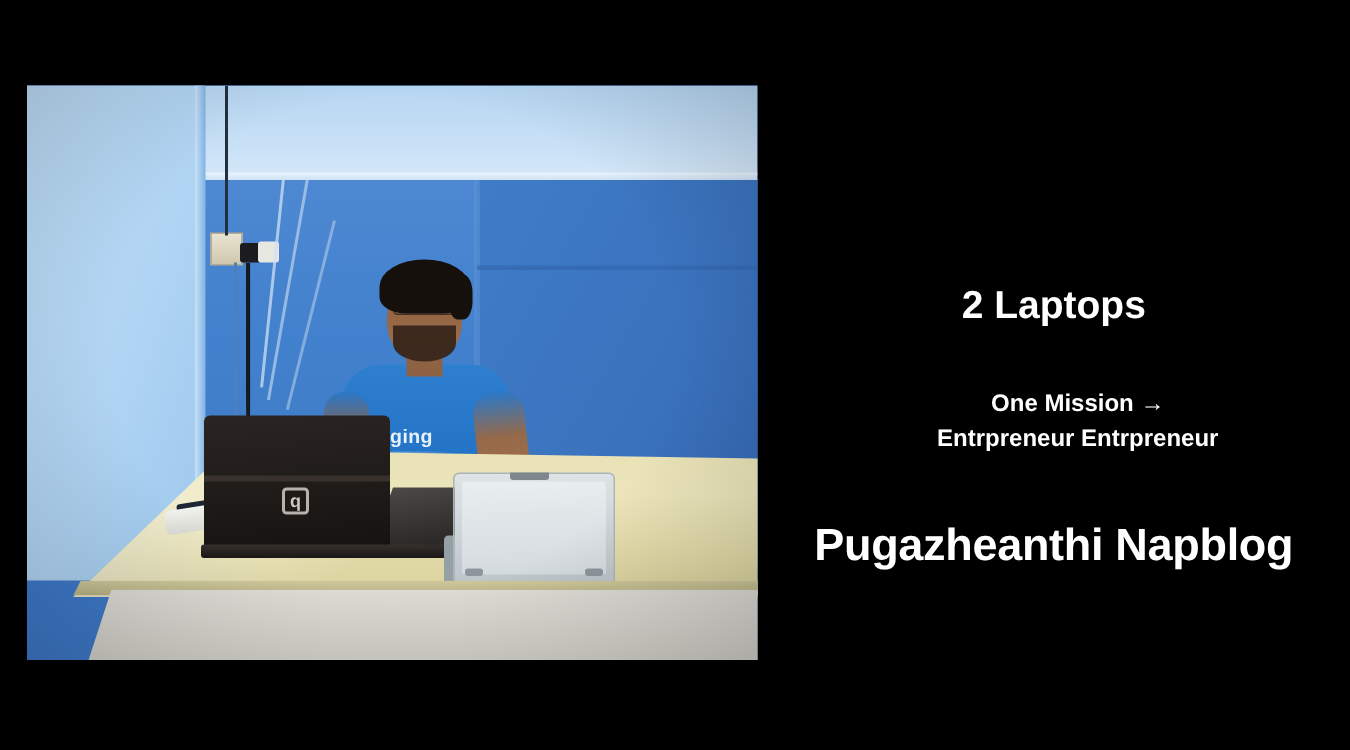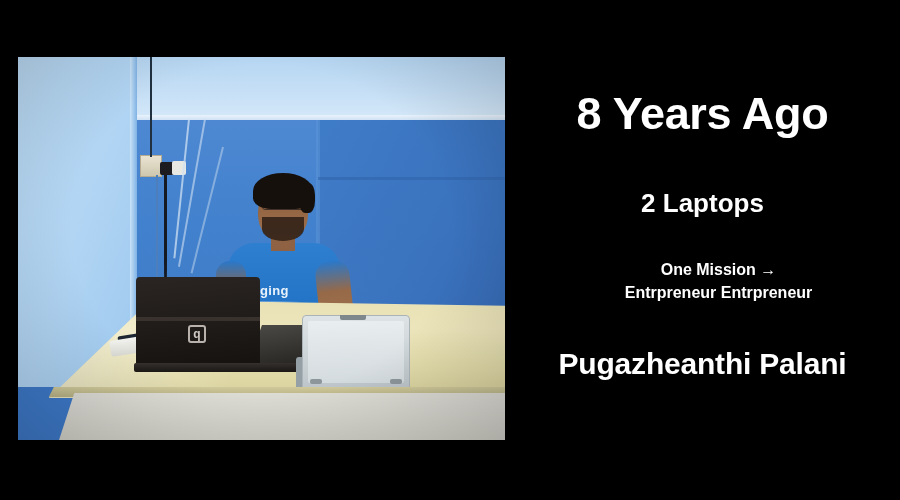--- a/index.html
+++ b/index.html
@@ -353,26 +353,25 @@
 
     <div class="ph-layer" id="desk-edge"></div>
     <div class="ph-layer" id="desk-front"></div>
     <div class="ph-layer" id="floor-wedge"></div>
 
     <div class="ph-layer" id="photo-vignette"></div>
   </div>
 
   <div id="text-panel">
 
-    <div id="headline">8 Years Ago</div>
 
     <div id="subhead">2 Laptops</div>
 
     <div id="mission">
       <span class="line">One Mission →</span>
       <span class="line">Entrpreneur Entrpreneur</span>
     </div>
 
-    <div id="name">Pugazheanthi Palani</div>
+    <div id="name">Pugazheanthi Napblog</div>
 
   </div>
 
 </div>
 
 </body></html>

